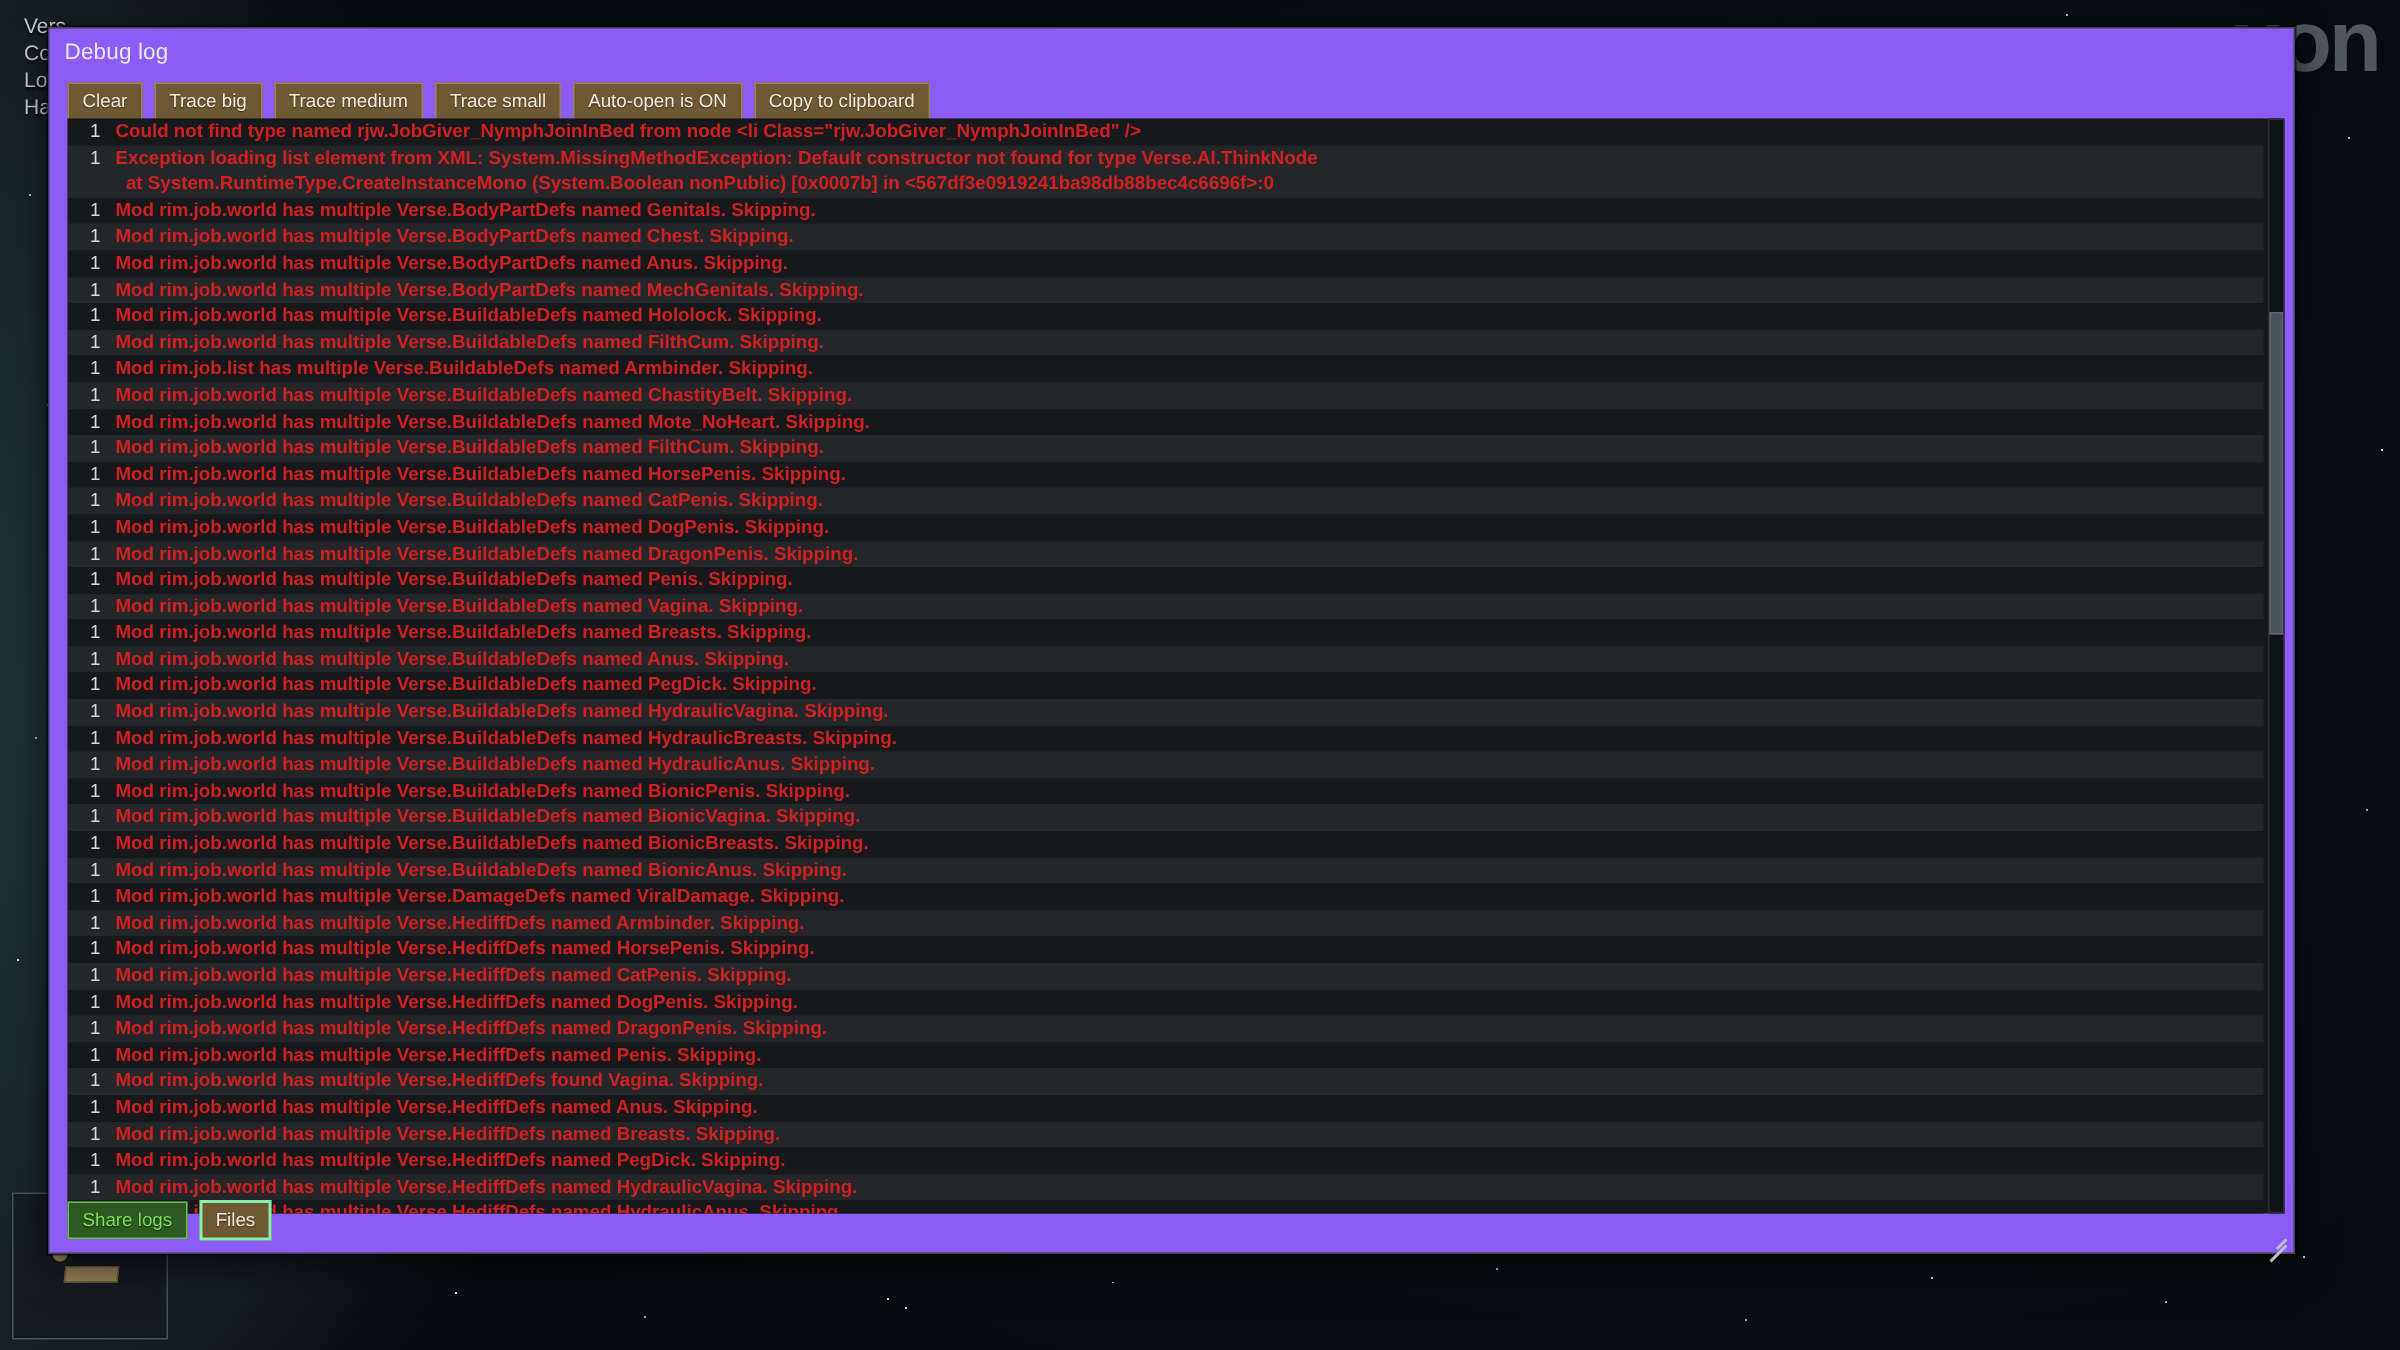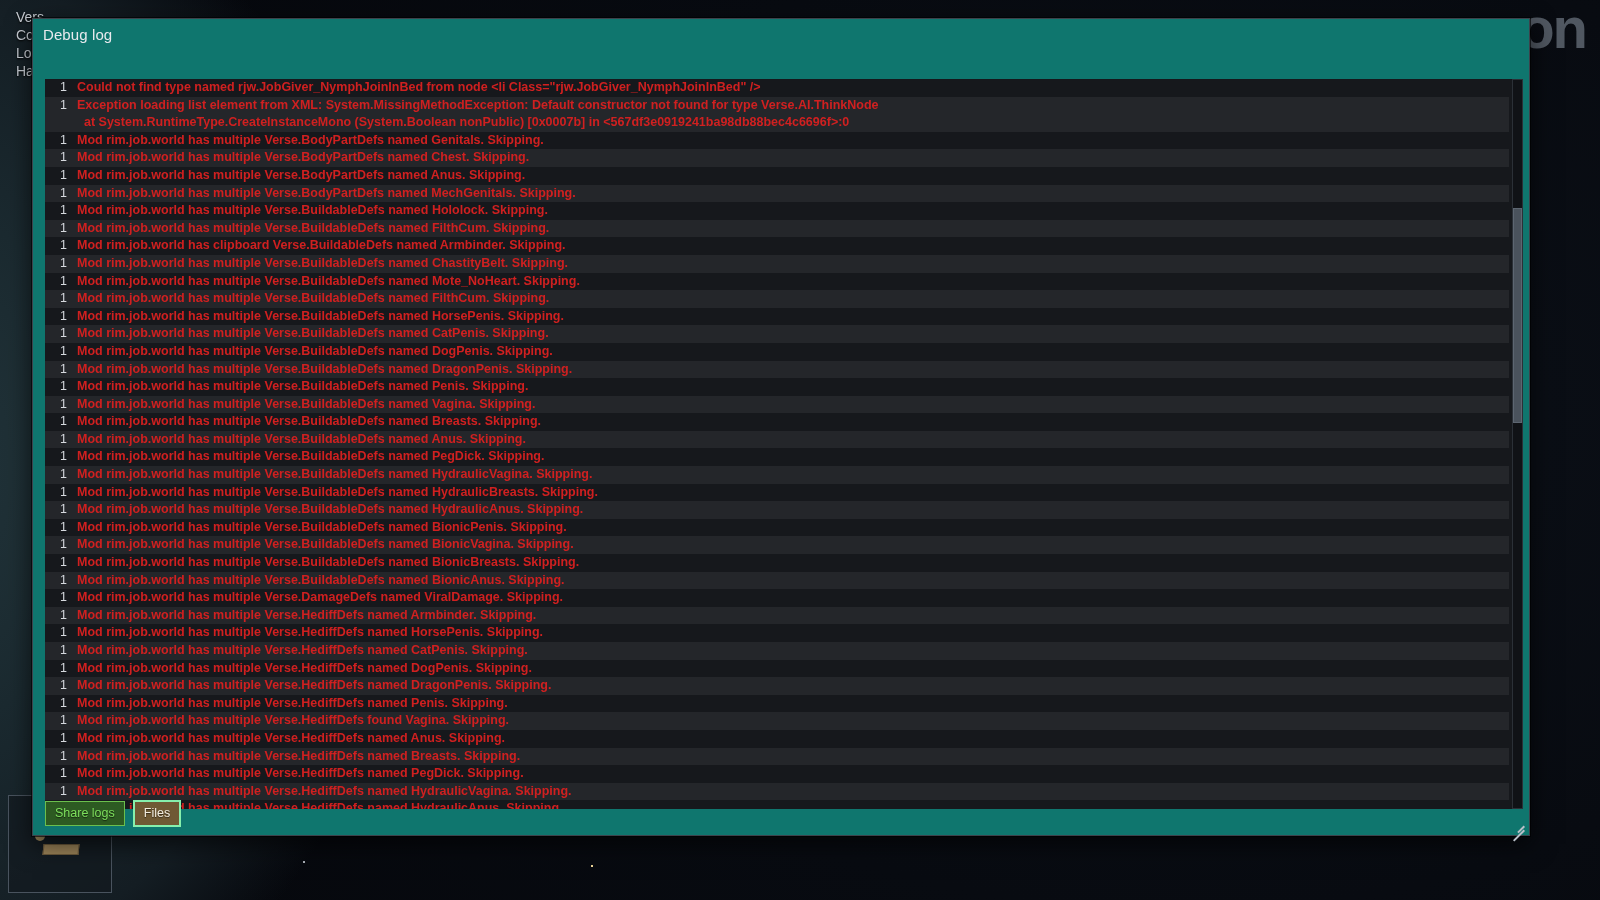--- a/index.html
+++ b/index.html
@@ -108,21 +108,21 @@
     white-space: nowrap;
   }
 
   
   #debug-log-window {
     position: absolute;
     left: 32px;
     top: 18px;
     width: 1498px;
     height: 818px;
-    background: #0f766e;
+    background: #8b5cf6;
     border: 1px solid #3c434c;
     box-shadow: 0 0 0 1px rgba(0,0,0,.6), 0 8px 24px rgba(0,0,0,.65);
   }
 
   #window-title {
     position: absolute;
     left: 10px;
     top: 7px;
     color: #e8eaee;
     font-size: 15px;
@@ -287,20 +287,28 @@
       <div>Com</div>
       <div>Logg</div>
       <div>Harm</div>
     </div>
 </div>
 
 <div id="debug-log-window">
 
   <div id="window-title">Debug log</div>
 
+  <div id="toolbar">
+      <div class="tool-button">Clear</div>
+      <div class="tool-button">Trace big</div>
+      <div class="tool-button">Trace medium</div>
+      <div class="tool-button">Trace small</div>
+      <div class="tool-button">Auto-open is ON</div>
+      <div class="tool-button">Copy to clipboard</div>
+    </div>
 
   <div id="log-scroll-area">
     <div id="log-list">
         <div class="log-row">
           <div class="log-count">1</div>
           <div class="log-message">Could not find type named rjw.JobGiver_NymphJoinInBed from node &lt;li Class="rjw.JobGiver_NymphJoinInBed" /&gt;</div>
         </div>
         <div class="log-row alt multiline">
           <div class="log-count">1</div>
           <div class="log-message">Exception loading list element from XML: System.MissingMethodException: Default constructor not found for type Verse.AI.ThinkNode
@@ -325,21 +333,21 @@
         <div class="log-row">
           <div class="log-count">1</div>
           <div class="log-message">Mod rim.job.world has multiple Verse.BuildableDefs named Hololock. Skipping.</div>
         </div>
         <div class="log-row alt">
           <div class="log-count">1</div>
           <div class="log-message">Mod rim.job.world has multiple Verse.BuildableDefs named FilthCum. Skipping.</div>
         </div>
         <div class="log-row">
           <div class="log-count">1</div>
-          <div class="log-message">Mod rim.job.world has clipboard Verse.BuildableDefs named Armbinder. Skipping.</div>
+          <div class="log-message">Mod rim.job.list has multiple Verse.BuildableDefs named Armbinder. Skipping.</div>
         </div>
         <div class="log-row alt">
           <div class="log-count">1</div>
           <div class="log-message">Mod rim.job.world has multiple Verse.BuildableDefs named ChastityBelt. Skipping.</div>
         </div>
         <div class="log-row">
           <div class="log-count">1</div>
           <div class="log-message">Mod rim.job.world has multiple Verse.BuildableDefs named Mote_NoHeart. Skipping.</div>
         </div>
         <div class="log-row alt">

